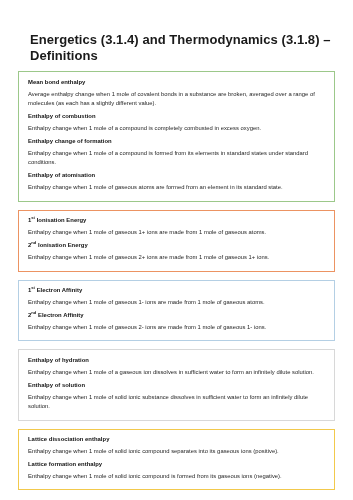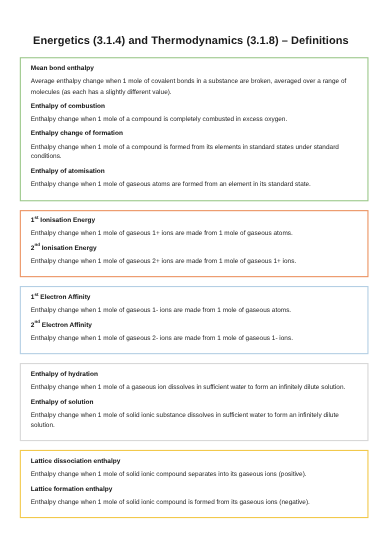--- a/index.html
+++ b/index.html
@@ -18,21 +18,21 @@
   .page {
     width: 353px;
     height: 500px;
     box-sizing: border-box;
     padding: 0 18px;
     background: #ffffff;
     position: relative;
   }
 
   .doc-title {
-    font-size: 10px;
+    font-size: 13px;
     font-weight: bold;
     color: #1a1a1a;
     letter-spacing: 0.06px;
     margin: 0;
     padding: 32px 0 0 12px;
     line-height: 1.2;
   }
 
   .boxes {
     margin-top: 8px;

